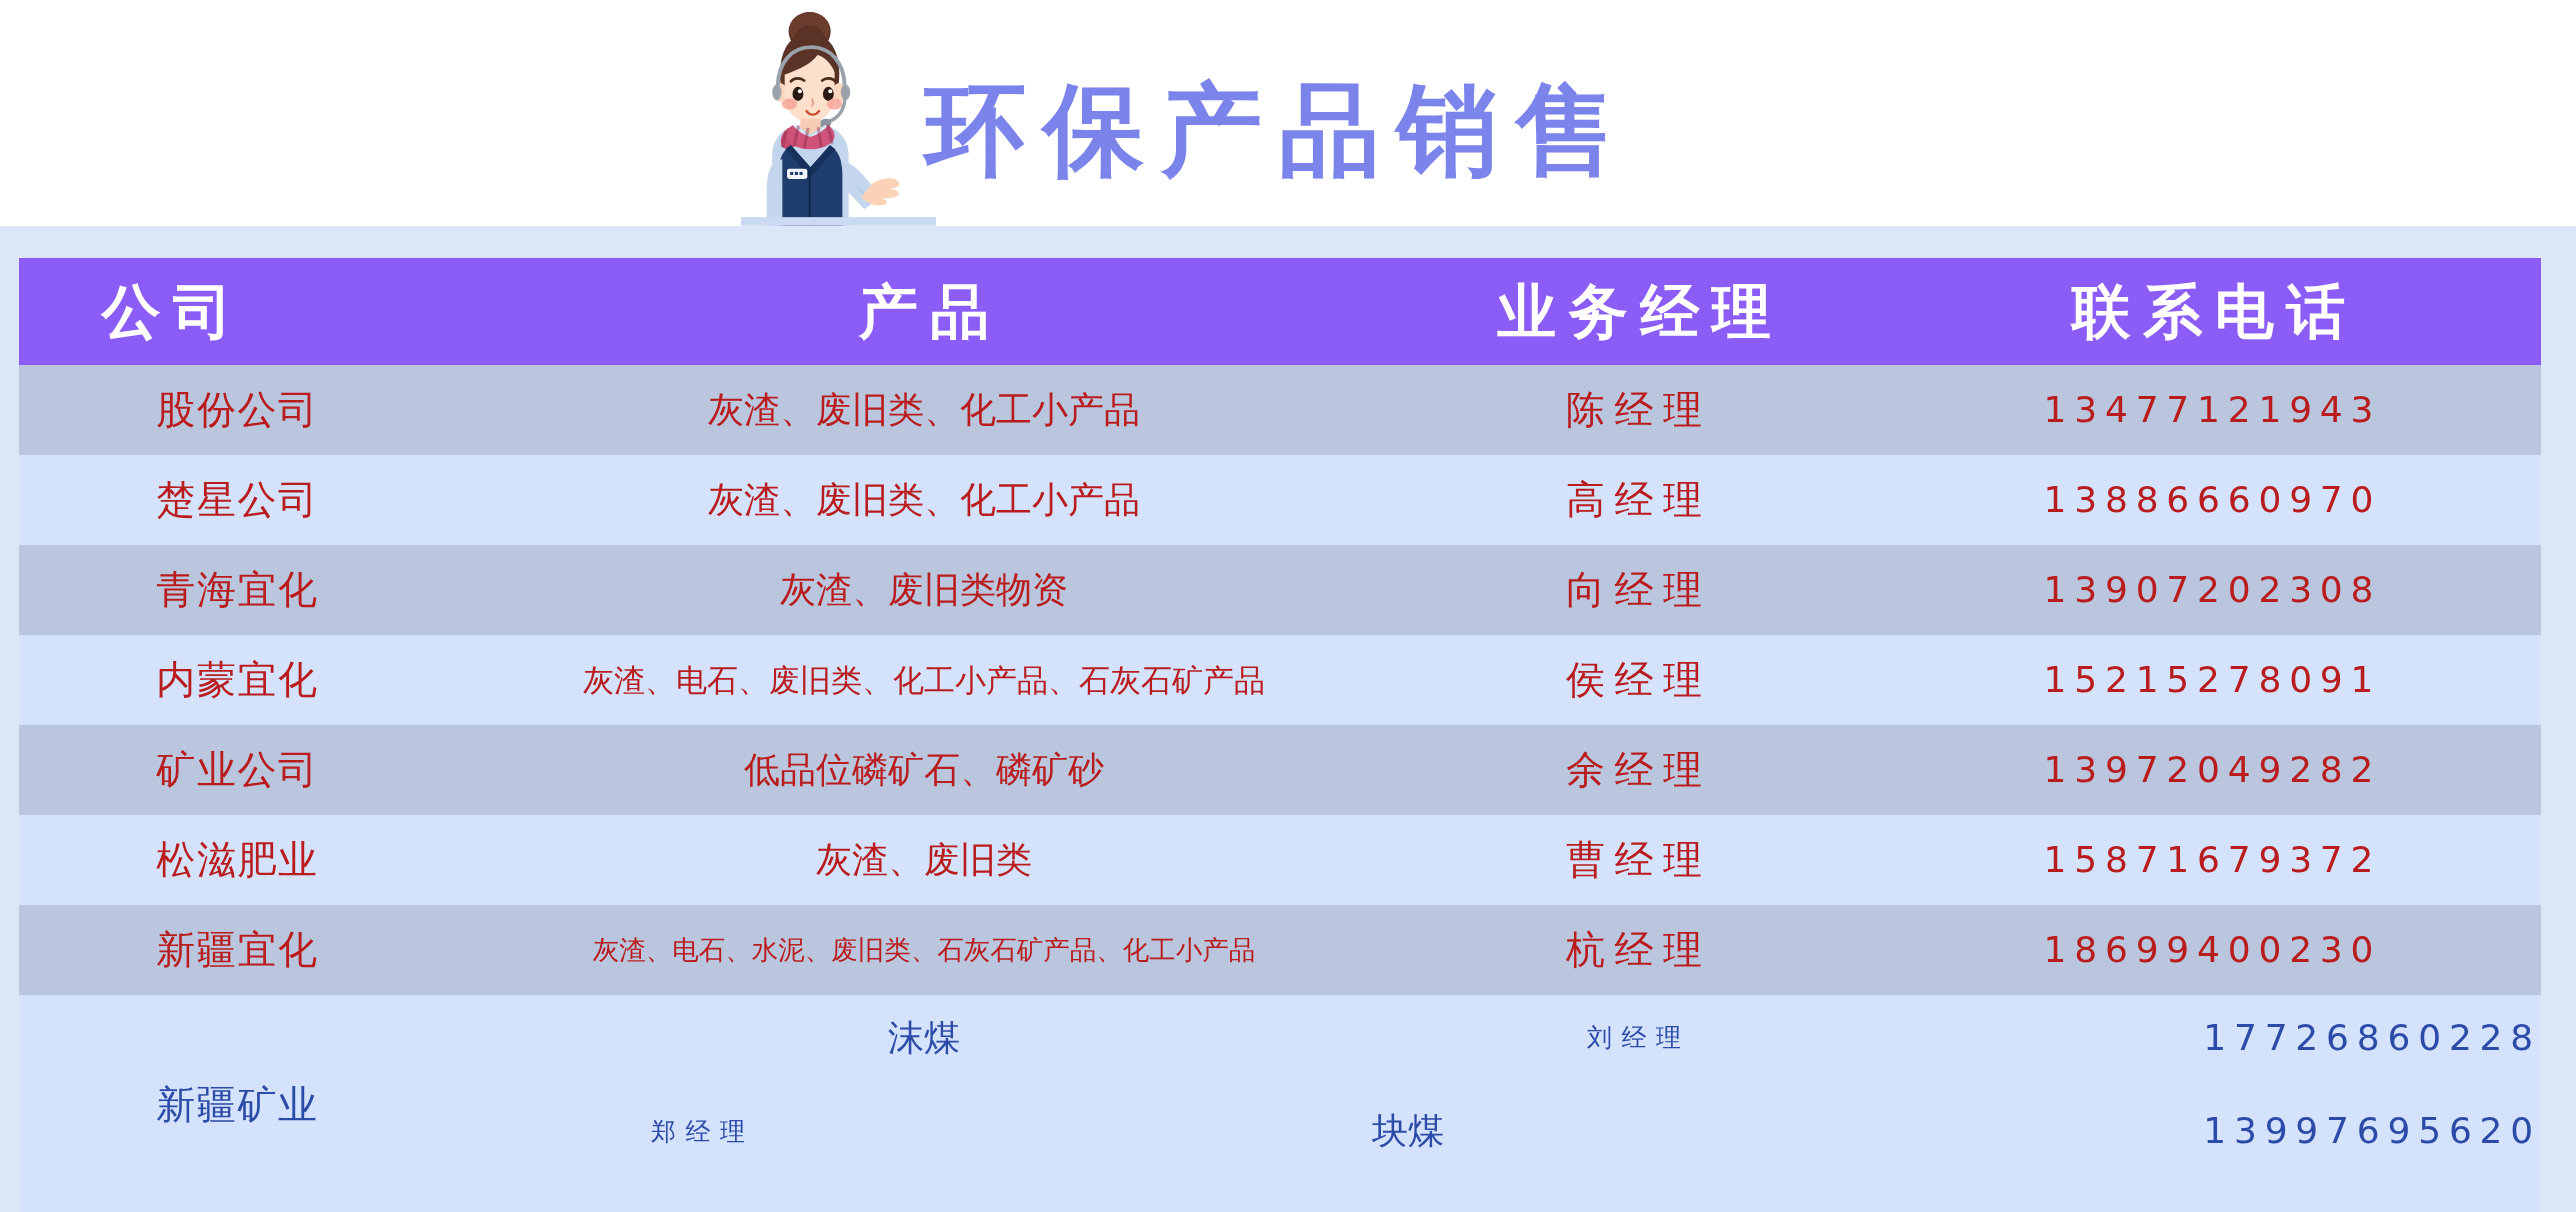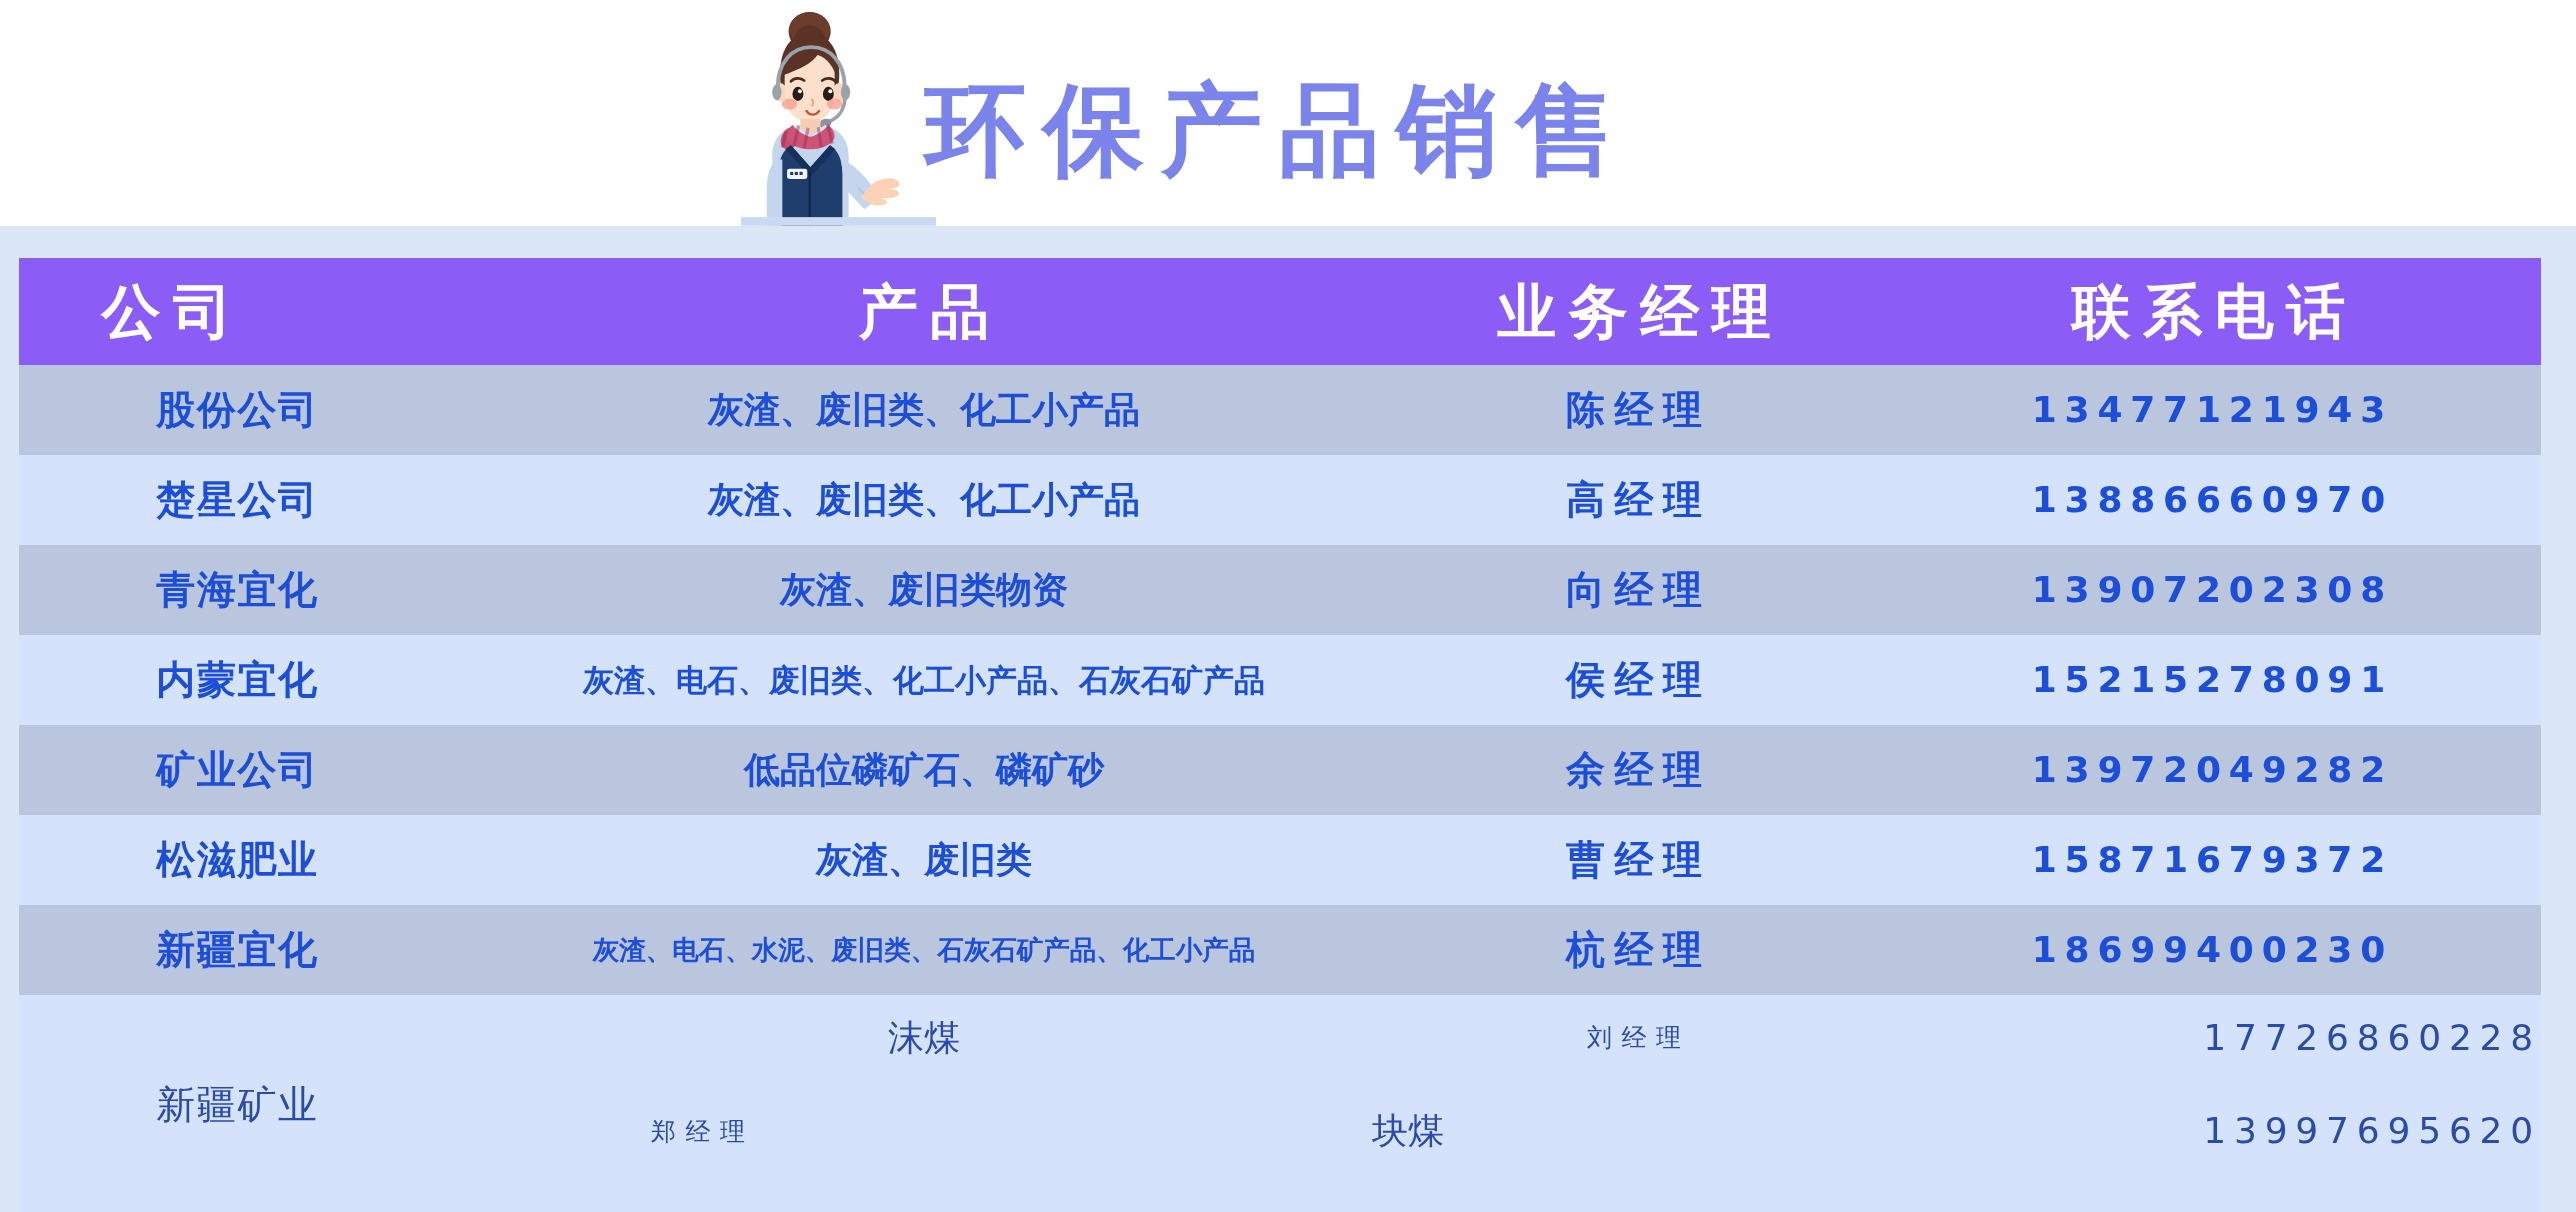--- a/index.html
+++ b/index.html
@@ -103,22 +103,22 @@
     align-items: center;
     color: #2b4ba8;
   }
   .data-row.odd  { background: #bac6dd; }
   .data-row.even { background: #d4e2fb; }
 
   .data-row .cell {
     font-size: 36px;
     line-height: 1.1;
     font-family: "DejaVu Sans", "Liberation Sans", sans-serif;
-    color: #1d4ed8;
-    font-weight: 700;
+    color: #b91c1c;
+    font-weight: 400;
   }
   .data-row .c-company { font-size: 39px; letter-spacing: 1.6px; }
   .data-row .c-manager { letter-spacing: 9.4px; text-indent: 9.4px; font-size: 39px; }
   .data-row .c-phone   { letter-spacing: 7.8px; text-indent: 7.8px; font-size: 36px; }
 
   
   .p-sm { font-size: 31px !important; }
   .p-xs { font-size: 26.5px !important; }
 
   

